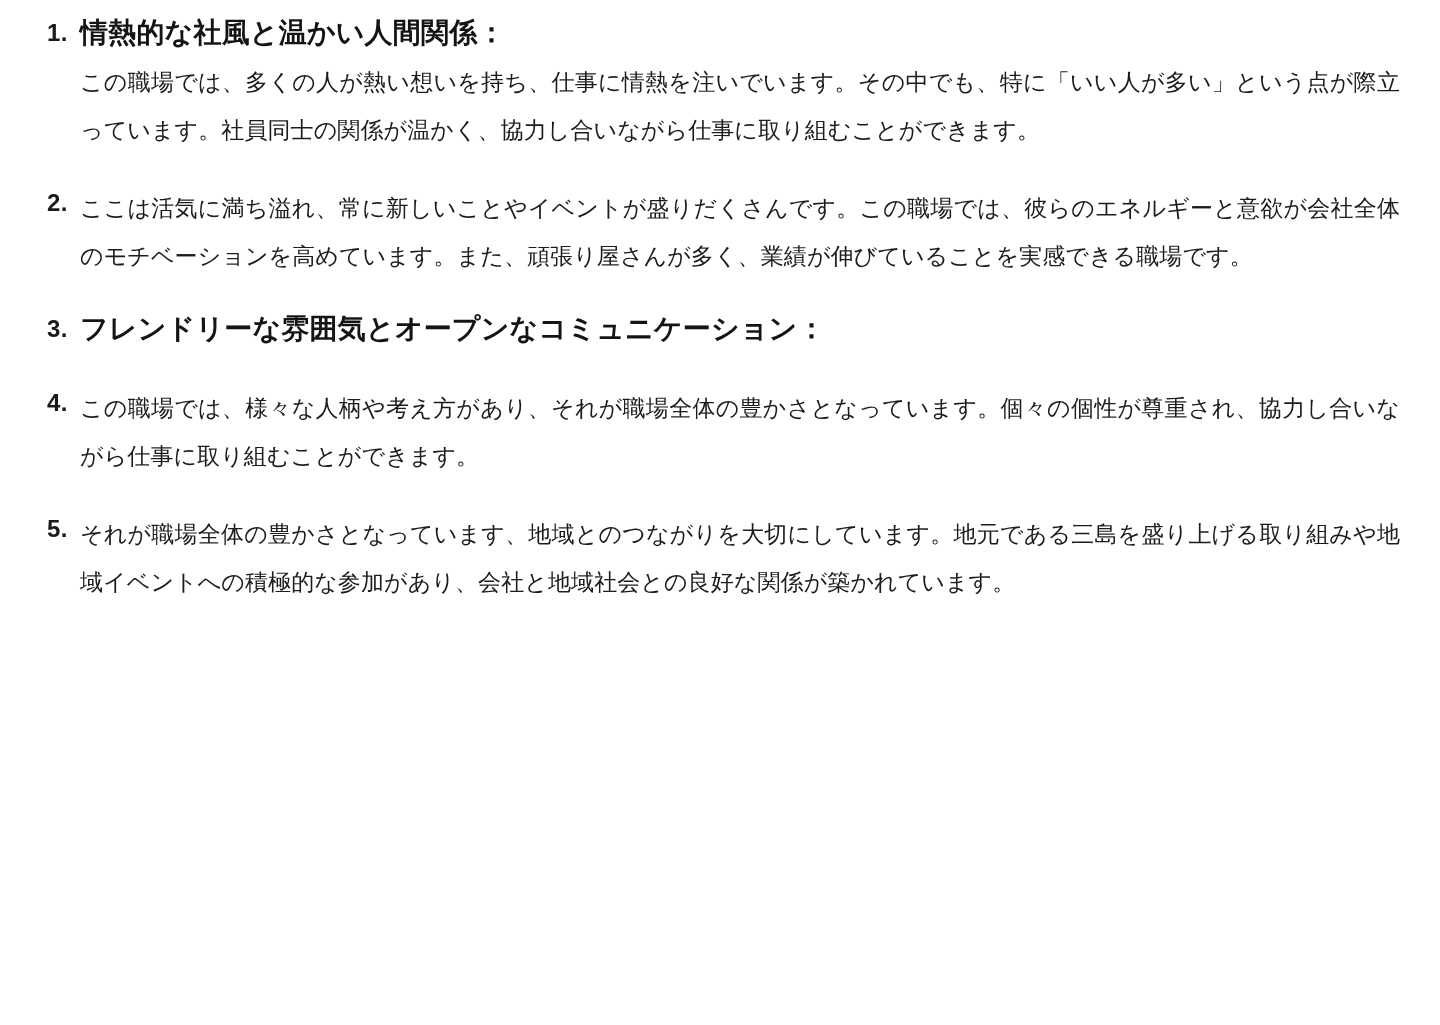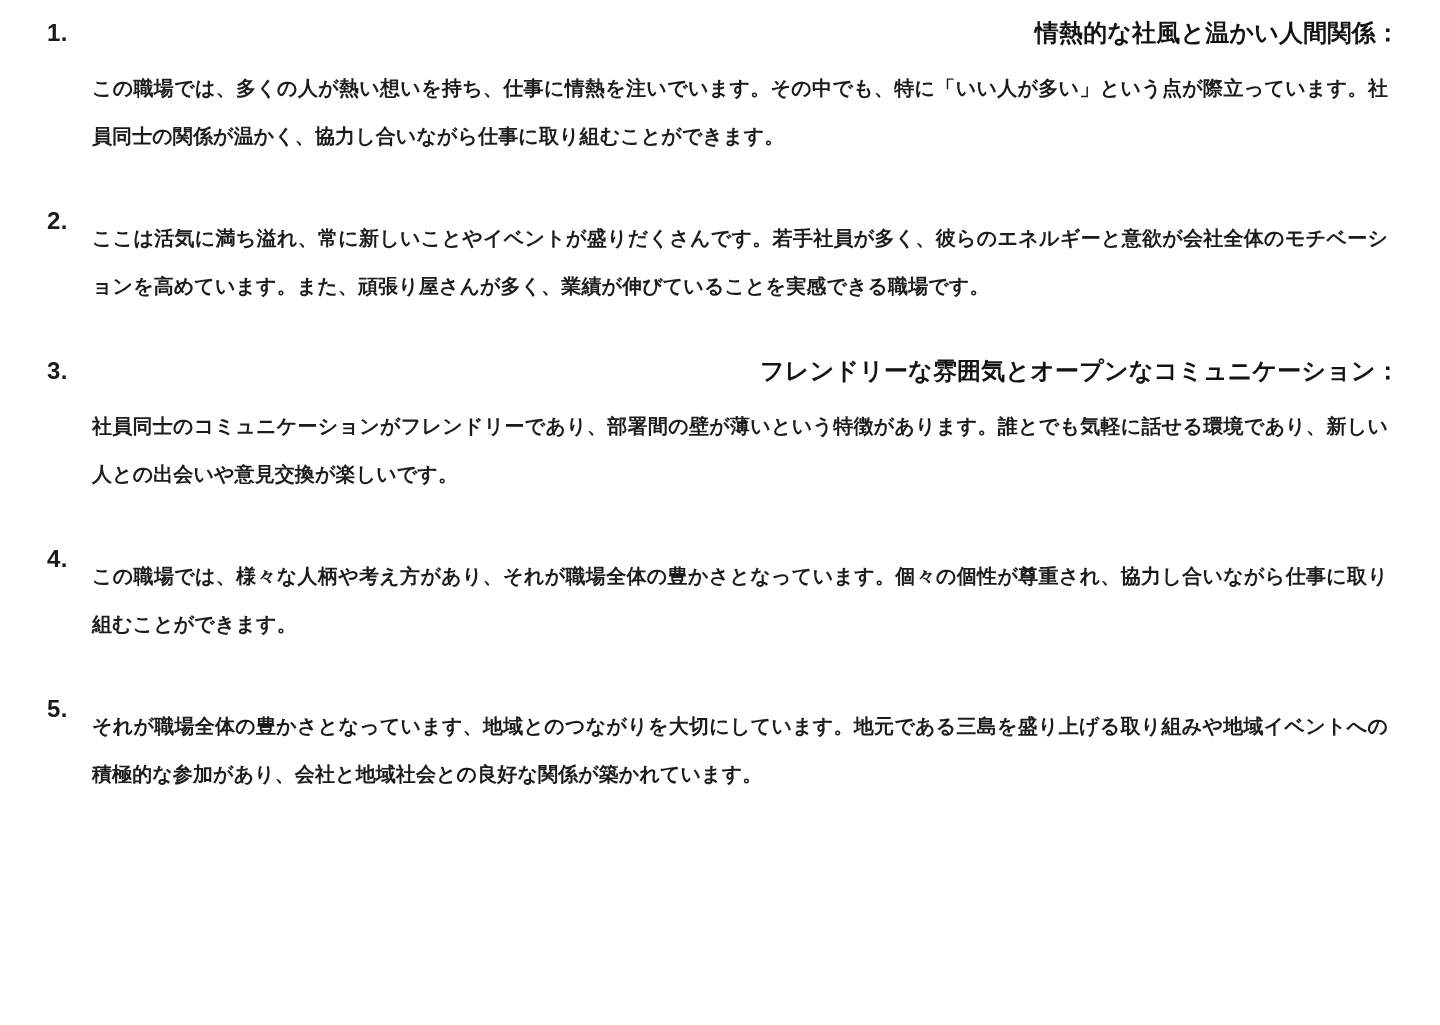--- a/index.html
+++ b/index.html
@@ -38,34 +38,33 @@
     line-height: 38px;
     font-weight: 700;
     color: #1a1a1a;
     letter-spacing: 0.5px;
   }
   .item-body {
     flex: 1 1 auto;
     min-width: 0;
   }
   .item-title {
-    font-size: 24px;
+    font-size: 28px;
     line-height: 38px;
     font-weight: 700;
     color: #141414;
     margin: 0 0 6px 0;
     letter-spacing: 0.2px;
-    text-align: right;
   }
   .item-text {
-    font-size: 20px;
+    font-size: 23px;
     line-height: 48px;
-    font-weight: 700;
+    font-weight: 400;
     color: #1c1c1c;
-    margin: 12px;
+    margin: 0;
     letter-spacing: 0.1px;
     text-align: justify;
     text-justify: inter-character;
   }
 </style>
 </head>
 <body>
 
 <div class="document">
   <ol class="list">
@@ -74,29 +73,28 @@
       <span class="marker">1.</span>
       <div class="item-body">
         <p class="item-title">情熱的な社風と温かい人間関係：</p>
         <p class="item-text">この職場では、多くの人が熱い想いを持ち、仕事に情熱を注いでいます。その中でも、特に「いい人が多い」という点が際立っています。社員同士の関係が温かく、協力し合いながら仕事に取り組むことができます。</p>
       </div>
     </li>
 
     <li class="list-item">
       <span class="marker">2.</span>
       <div class="item-body">
-        <p class="item-text">ここは活気に満ち溢れ、常に新しいことやイベントが盛りだくさんです。若手社員が多く、彼らのエネルギーと意欲が会社全体のモチベーションを高めています。また、頑張り屋さんが多く、業績が伸びていることを実感できる職場です。</p>
+        <p class="item-text">ここは活気に満ち溢れ、常に新しいことやイベントが盛りだくさんです。この職場では、彼らのエネルギーと意欲が会社全体のモチベーションを高めています。また、頑張り屋さんが多く、業績が伸びていることを実感できる職場です。</p>
       </div>
     </li>
 
     <li class="list-item">
       <span class="marker">3.</span>
       <div class="item-body">
         <p class="item-title">フレンドリーな雰囲気とオープンなコミュニケーション：</p>
-        <p class="item-text">社員同士のコミュニケーションがフレンドリーであり、部署間の壁が薄いという特徴があります。誰とでも気軽に話せる環境であり、新しい人との出会いや意見交換が楽しいです。</p>
       </div>
     </li>
 
     <li class="list-item">
       <span class="marker">4.</span>
       <div class="item-body">
         <p class="item-text">この職場では、様々な人柄や考え方があり、それが職場全体の豊かさとなっています。個々の個性が尊重され、協力し合いながら仕事に取り組むことができます。</p>
       </div>
     </li>
 

